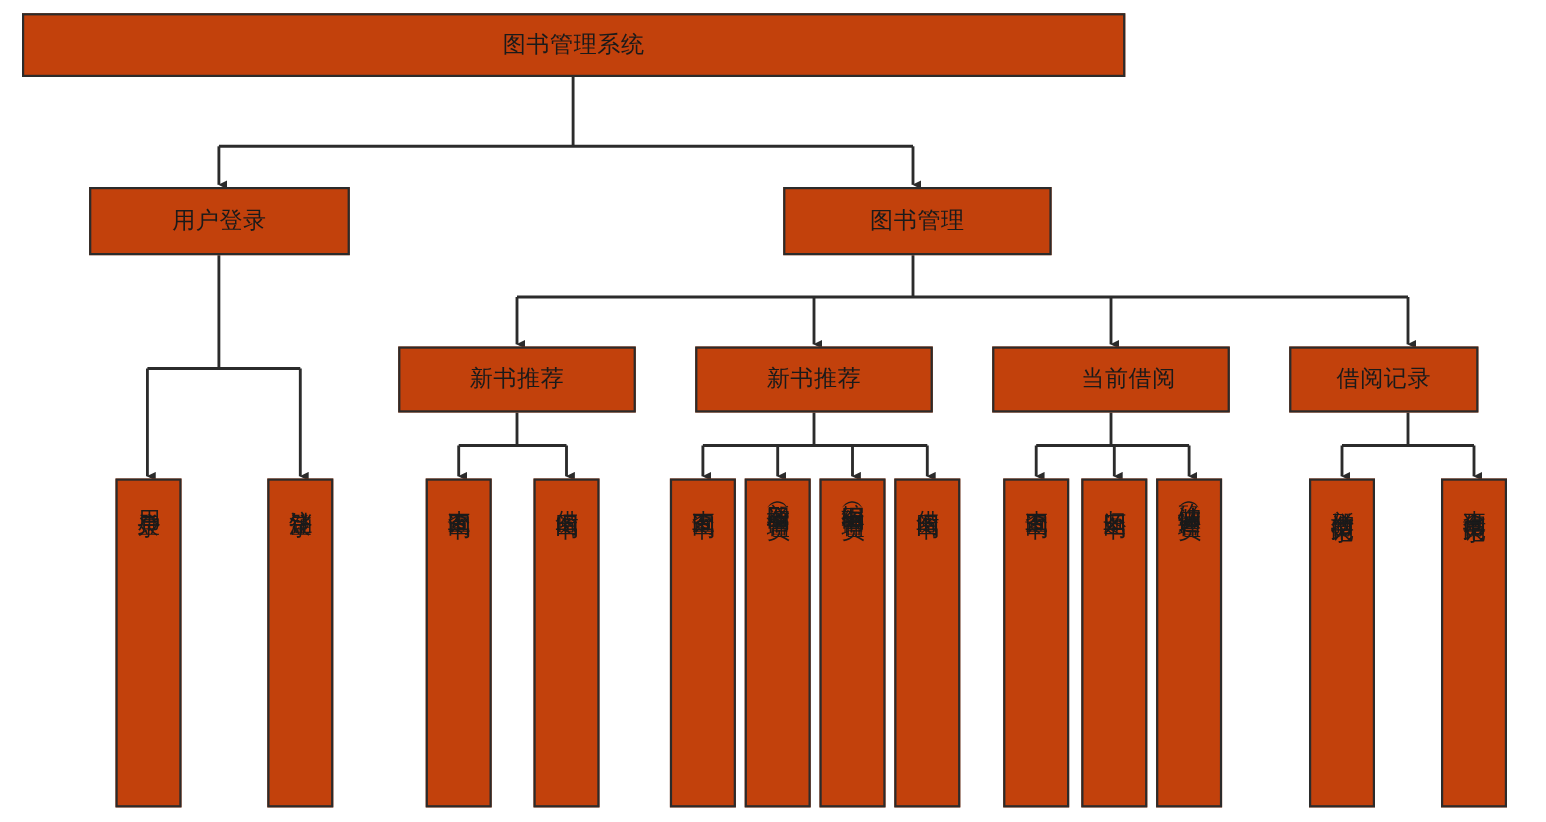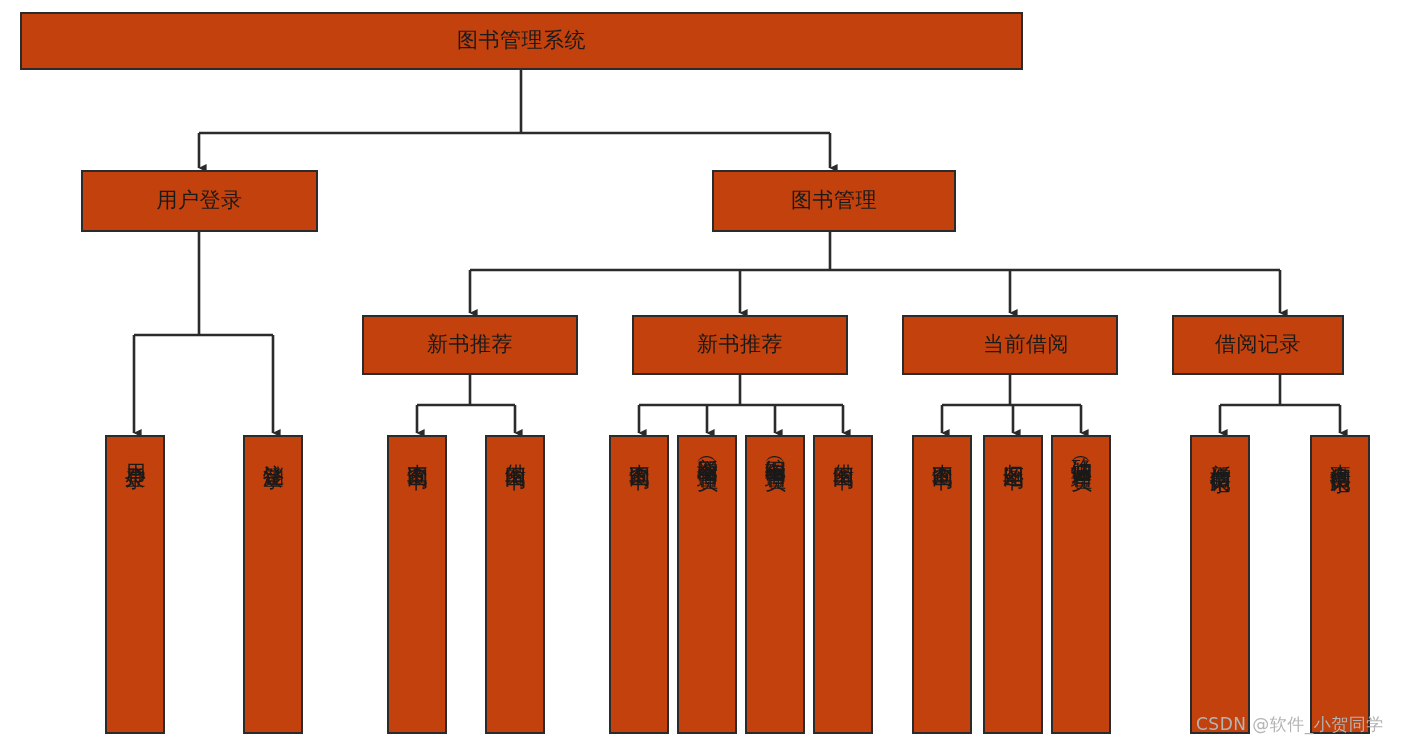--- a/index.html
+++ b/index.html
@@ -176,15 +176,14 @@
         <span class="label">确认归还（管理员）</span>
       </div>
       <div class="node v" id="node-leaf-add-borrow-record" style="left: 1190px; top: 435px; width: 60px; height: 299px;">
         <span class="label">新增借阅记录</span>
       </div>
       <div class="node v" id="node-leaf-query-borrow-record" style="left: 1310px; top: 435px; width: 60px; height: 299px;">
         <span class="label">查询借阅记录</span>
       </div>
     </div>
 
-  <div class="watermark" style="left: 1196px; top: 713px;">CSDN @软件_小贺同学</div>
 
 </div>
 
 </body></html>

